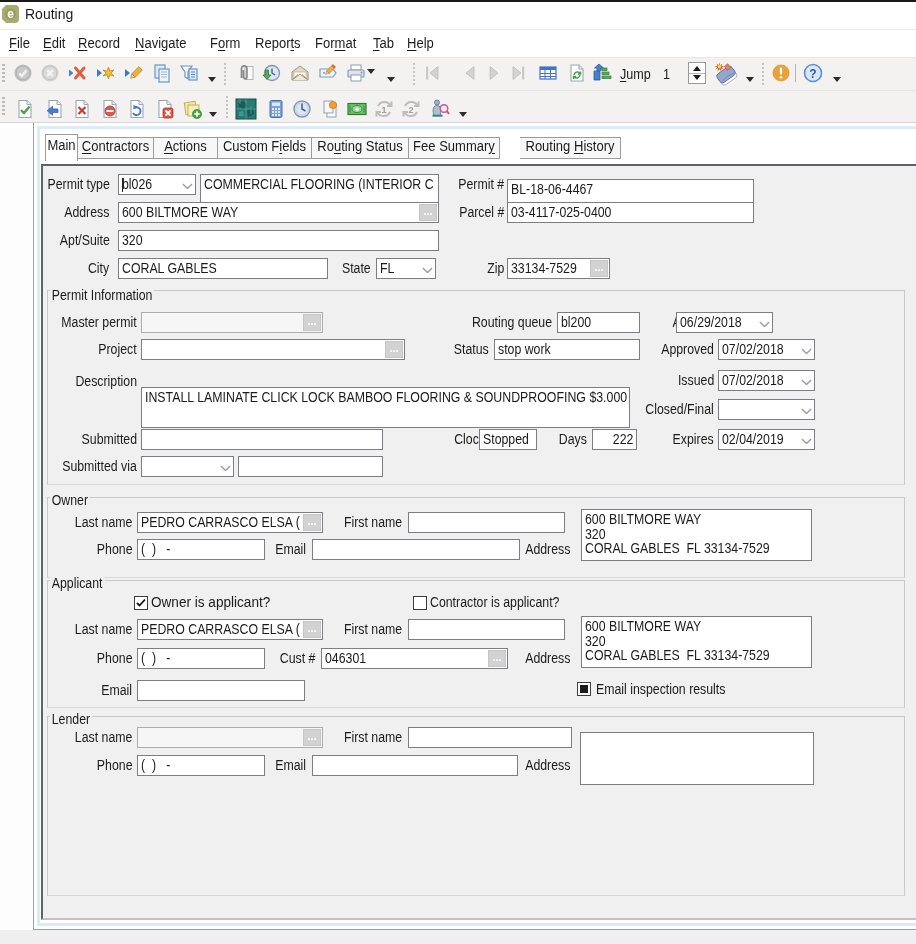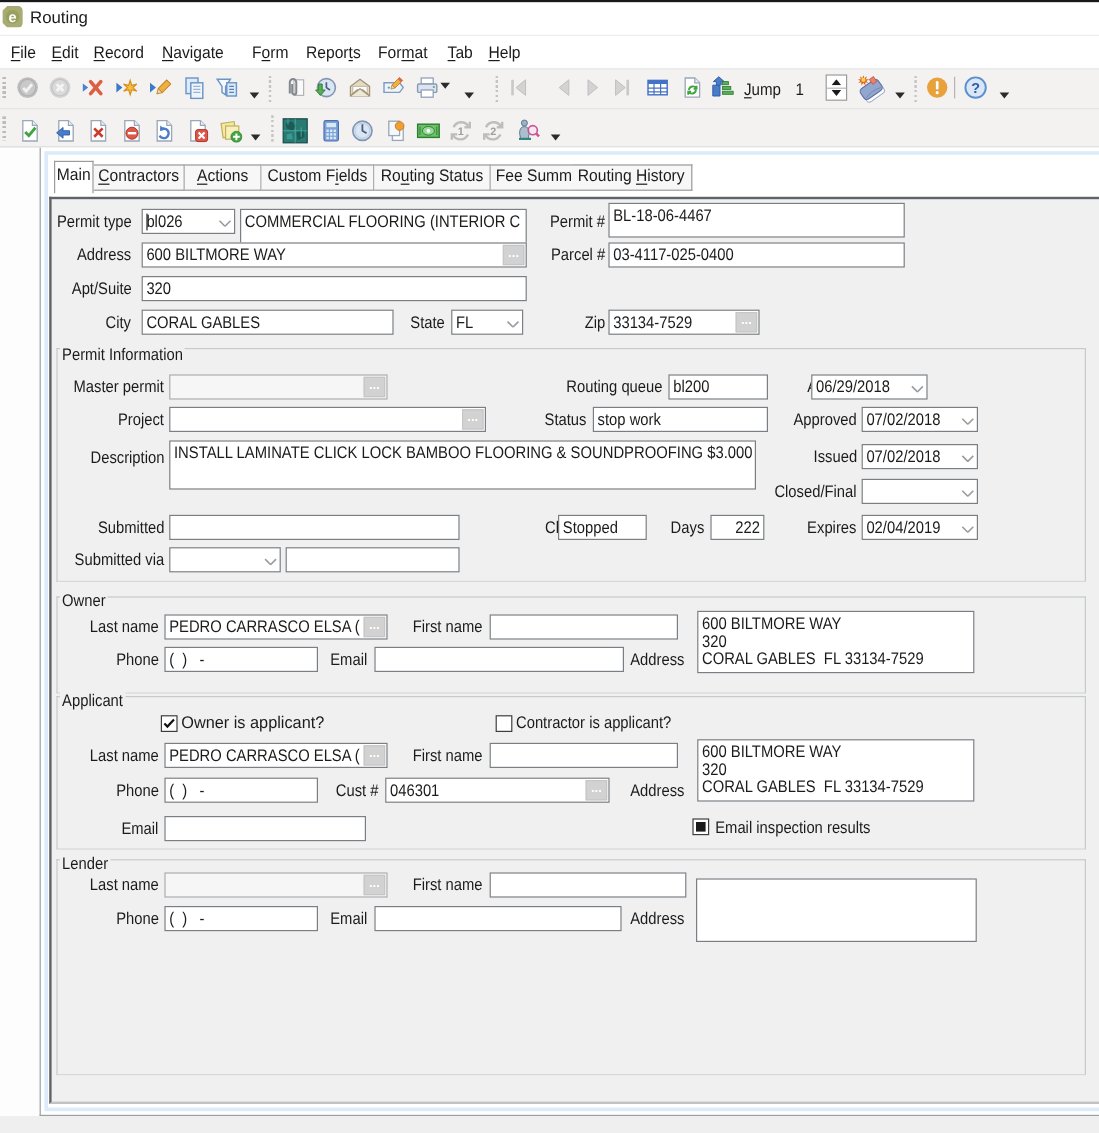--- a/index.html
+++ b/index.html
@@ -317,37 +317,37 @@
 <div class="abs" id="mdi"></div>
 <div class="abs" id="win">
     <div id="winblue"></div>
   </div>
 <div class="abs tab" id="tab0" style="width:33px"><span>Main</span></div>
 <div class="abs tab" style="left:78px; width:76px"><span><u>C</u>ontractors</span></div>
 <div class="abs tab" style="left:154px; width:64px"><span><u>A</u>ctions</span></div>
 <div class="abs tab" style="left:218px; width:94px"><span>Custom F<u>i</u>elds</span></div>
 <div class="abs tab" style="left:312px; width:97px"><span>Ro<u>u</u>ting Status</span></div>
 <div class="abs tab" style="left:409px; width:91px"><span>Fee Summar<u>y</u></span></div>
-<div class="abs tab" style="left:476px; width:101px"><span>Routing <u>H</u>istory</span></div>
+<div class="abs tab" style="left:520px; width:101px"><span>Routing <u>H</u>istory</span></div>
 <div class="abs" id="panel"></div>
 <div id="form">
 
 <span class="lbl" style="right:806.5px; top:174px">Permit type</span>
 <div class="fld" style="left:118px; top:174px; width:78px; height:21px">
       <span class="t">bl026</span>
       <span style="position:absolute;left:3px;top:3px;width:1px;height:14px;background:#222"></span>
   <svg class="chev" viewBox="0 0 12 7">
         <polyline points="1,1 6,6 11,1" fill="none" stroke="#9d9d9d" stroke-width="1.5"></polyline>
       </svg>
     </div>
 <div class="fld" style="left:200px; top:174px; width:239px; height:37px">
       <span class="t">COMMERCIAL FLOORING (INTERIOR C</span>
     </div>
 <span class="lbl" style="right:412px; top:174px">Permit #</span>
-<div class="fld" style="left:507px; top:169px; width:247px; height:29px">
+<div class="fld" style="left:507px; top:179px; width:247px; height:29px">
       <span class="t">BL-18-06-4467</span>
     </div>
 
 <span class="lbl" style="right:806.5px; top:202px">Address</span>
 <div class="fld" style="left:118px; top:202px; width:321px; height:21px">
       <span class="t">600 BILTMORE WAY</span>
       <span class="dots">...</span>
     </div>
 <span class="lbl" style="right:412px; top:202px">Parcel #</span>
 <div class="fld" style="left:507px; top:202px; width:247px; height:21px">
@@ -364,21 +364,21 @@
       <span class="t">CORAL GABLES</span>
     </div>
 <span class="lbl" style="right:545px; top:258px">State</span>
 <div class="fld" style="left:376px; top:258px; width:60px; height:21px">
       <span class="t">FL</span>
   <svg class="chev" viewBox="0 0 12 7">
         <polyline points="1,1 6,6 11,1" fill="none" stroke="#9d9d9d" stroke-width="1.5"></polyline>
       </svg>
     </div>
 <span class="lbl" style="right:412px; top:258px">Zip</span>
-<div class="fld" style="left:507px; top:258px; width:126px; height:21px">
+<div class="fld" style="left:507px; top:258px; width:103px; height:21px">
       <span class="t">33134-7529</span>
       <span class="dots">...</span>
     </div>
 
 <div class="grp" style="left:47px; top:290px; width:858px; height:195px">
       <span class="gl" style="top:-3px">Permit Information</span>
     </div>
 <span class="lbl" style="right:779px; top:312px">Master permit</span>
 <div class="fld dis" style="left:141px; top:312px; width:182px; height:21px">
       <span class="dots">...</span>
@@ -405,42 +405,42 @@
     </div>
 <span class="lbl" style="right:202px; top:339px">Approved</span>
 <div class="fld" style="left:718px; top:339px; width:97px; height:21px">
       <span class="t">07/02/2018</span>
   <svg class="chev" viewBox="0 0 12 7">
         <polyline points="1,1 6,6 11,1" fill="none" stroke="#9d9d9d" stroke-width="1.5"></polyline>
       </svg>
     </div>
 
 <span class="lbl" style="right:779px; top:371px">Description</span>
-<div class="fld" style="left:141px; top:367px; width:489px; height:41px">
+<div class="fld" style="left:141px; top:387px; width:489px; height:41px">
       <span class="t" style="transform:scaleX(.882)">INSTALL LAMINATE CLICK LOCK BAMBOO FLOORING &amp; SOUNDPROOFING $3.000</span>
     </div>
 <span class="lbl" style="right:202px; top:370px">Issued</span>
 <div class="fld" style="left:718px; top:370px; width:97px; height:21px">
       <span class="t">07/02/2018</span>
   <svg class="chev" viewBox="0 0 12 7">
         <polyline points="1,1 6,6 11,1" fill="none" stroke="#9d9d9d" stroke-width="1.5"></polyline>
       </svg>
     </div>
 
 <span class="lbl" style="right:202px; top:399px">Closed/Final</span>
 <div class="fld" style="left:718px; top:399px; width:97px; height:21px">
   <svg class="chev" viewBox="0 0 12 7">
         <polyline points="1,1 6,6 11,1" fill="none" stroke="#9d9d9d" stroke-width="1.5"></polyline>
       </svg>
     </div>
 
 <span class="lbl" style="right:779px; top:429px">Submitted</span>
 <div class="fld" style="left:141px; top:429px; width:242px; height:21px"></div>
 <span class="lbl" style="right:430.5px; top:429px">Clock</span>
-<div class="fld" style="left:465px; top:429px; width:74px; height:21px">
+<div class="fld" style="left:479px; top:429px; width:58px; height:21px">
       <span class="t">Stopped</span>
     </div>
 <span class="lbl" style="right:329.5px; top:429px">Days</span>
 <div class="fld" style="left:592px; top:429px; width:45px; height:21px">
       <span class="t" style="left:auto; right:2.5px; transform-origin:100% 50%">222</span>
     </div>
 <span class="lbl" style="right:202px; top:429px">Expires</span>
 <div class="fld" style="left:718px; top:429px; width:97px; height:21px">
       <span class="t">02/04/2019</span>
   <svg class="chev" viewBox="0 0 12 7">

